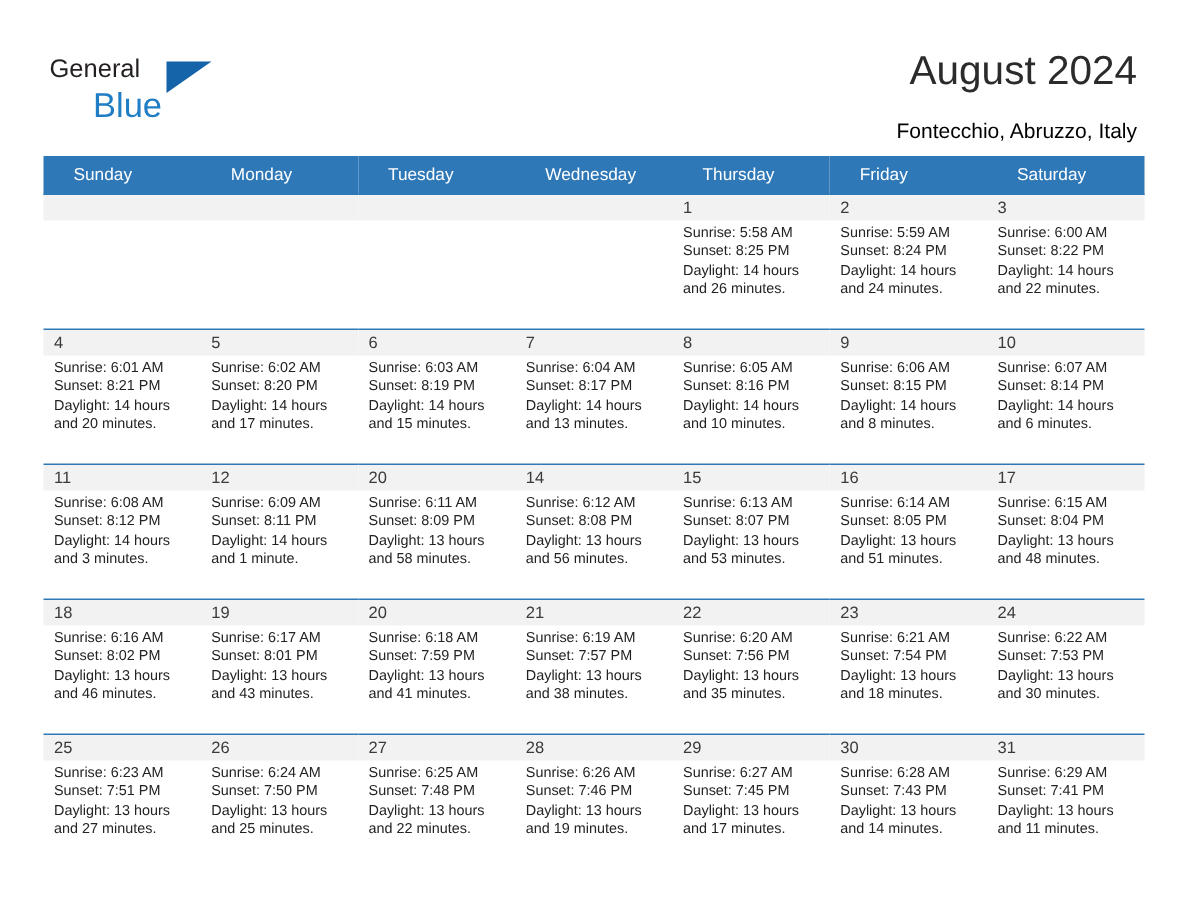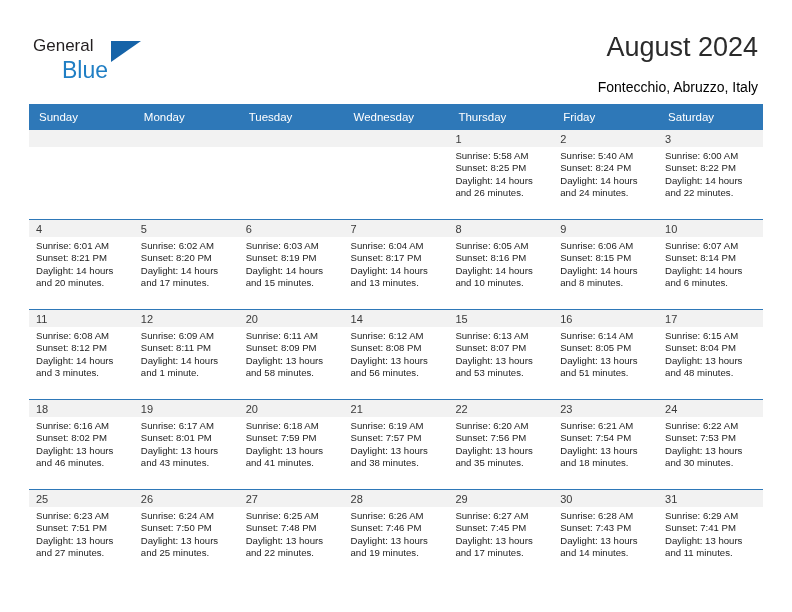--- a/index.html
+++ b/index.html
@@ -94,21 +94,21 @@
     border-collapse: collapse;
     width: 734px;
     table-layout: fixed;
   }
   table.cal th {
     background: #2e78b8;
     color: #ffffff;
     font-size: 11.5px;
     font-weight: normal;
     text-align: left;
-    padding: 5px 0 5px 10px;
+    padding: 5px 0 5px 20px;
     height: 15px;
     border: none;
   }
   table.cal td {
     vertical-align: top;
     padding: 0;
     border-top: 1px solid #2e78b8;
     height: 90px;
     box-sizing: border-box;
     background: #ffffff;
@@ -223,21 +223,21 @@
                   <div>Sunset: 8:25 PM</div>
                   <div>Daylight: 14 hours</div>
                   <div>and 26 minutes.</div>
                 </div>
               </div>
             </td>
           <td>
               <div class="cell">
                 <div class="daynum-band">2</div>
                 <div class="info">
-                  <div>Sunrise: 5:40 AM</div>
+                  <div>Sunrise: 5:59 AM</div>
                   <div>Sunset: 8:24 PM</div>
                   <div>Daylight: 14 hours</div>
                   <div>and 24 minutes.</div>
                 </div>
               </div>
             </td>
           <td>
               <div class="cell">
                 <div class="daynum-band">3</div>
                 <div class="info">

